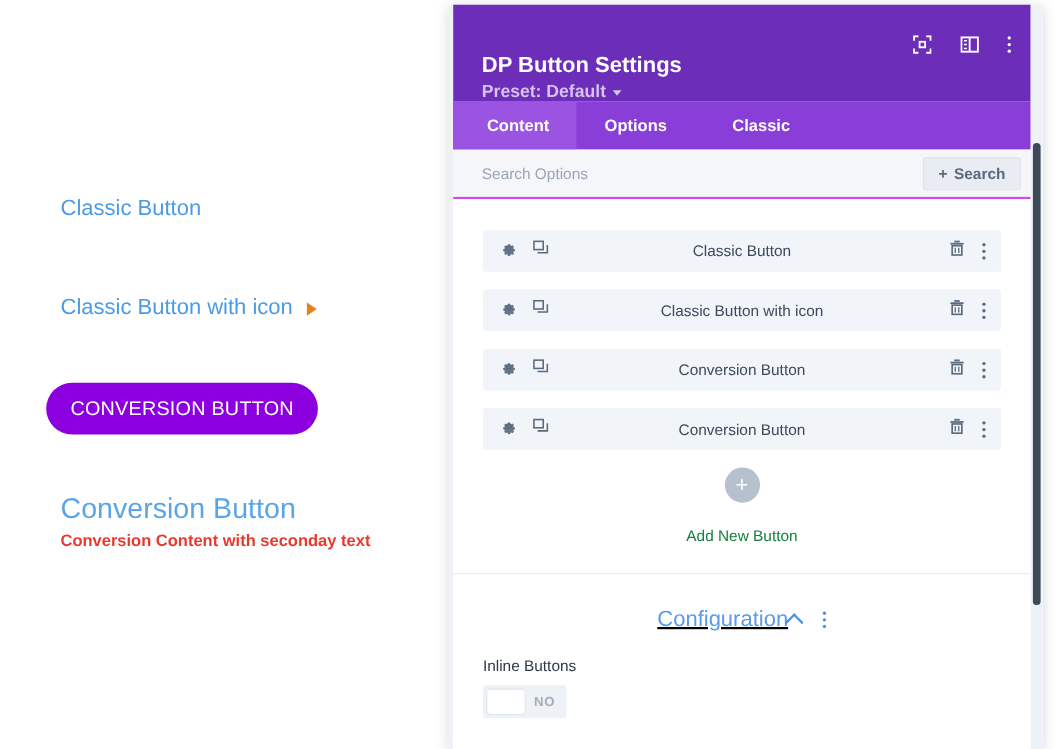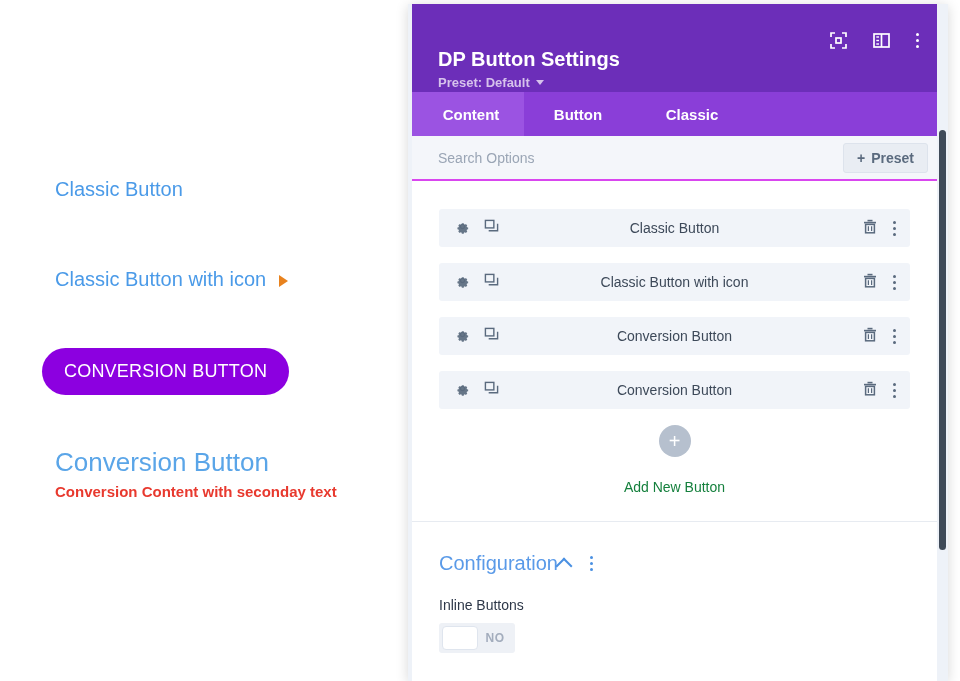--- a/index.html
+++ b/index.html
@@ -129,21 +129,21 @@
   .ph-title {
     color: #ffffff;
     font-size: 20px;
     font-weight: bold;
     line-height: 1.1;
     margin-top: 24px;
   }
   .ph-preset {
     margin-top: 5px;
     color: #d6c2ec;
-    font-size: 13px;
+    font-size: 16px;
     font-weight: bold;
     display: inline-flex;
     align-items: center;
     gap: 6px;
     cursor: pointer;
   }
   .ph-preset .caret-dn {
     display: inline-block;
     width: 0; height: 0;
     border-left: 4px solid transparent;
@@ -307,21 +307,22 @@
   .divider {
     border-top: 1px solid #e7ebf1;
     margin: 0;
   }
 
   
   .config { padding: 30px 27px 0 27px; position: relative; }
   .config-head {
     display: flex;
     align-items: center;
-    justify-content: flex-start;
+    justify-content: center;
+    text-decoration: underline;
   }
   .config-title {
     font-size: 20px;
     color: #5a9ae8;
     font-weight: 400;
   }
   .config-head-icons {
     display: flex;
     align-items: center;
     gap: 20px;
@@ -423,32 +424,32 @@
             <i></i>
         </span>
       </div>
     </div>
 
     <div class="ptabs">
       <div class="ptab t-content">
         <span>Content</span>
       </div>
       <div class="ptab t-design">
-        <span>Button</span>
+        <span>Options</span>
       </div>
       <div class="ptab t-adv">
         <span>Classic</span>
       </div>
     </div>
 
     <div class="psearch">
       <input type="text" placeholder="Search Options" style="">
       <button class="filter-btn">
         <span>+</span>
-        <span>Preset</span>
+        <span>Search</span>
       </button>
     </div>
 
     <div class="pbody">
 
       <div class="btn-list">
 
         <div class="brow">
           <div class="brow-left">
             <span>

